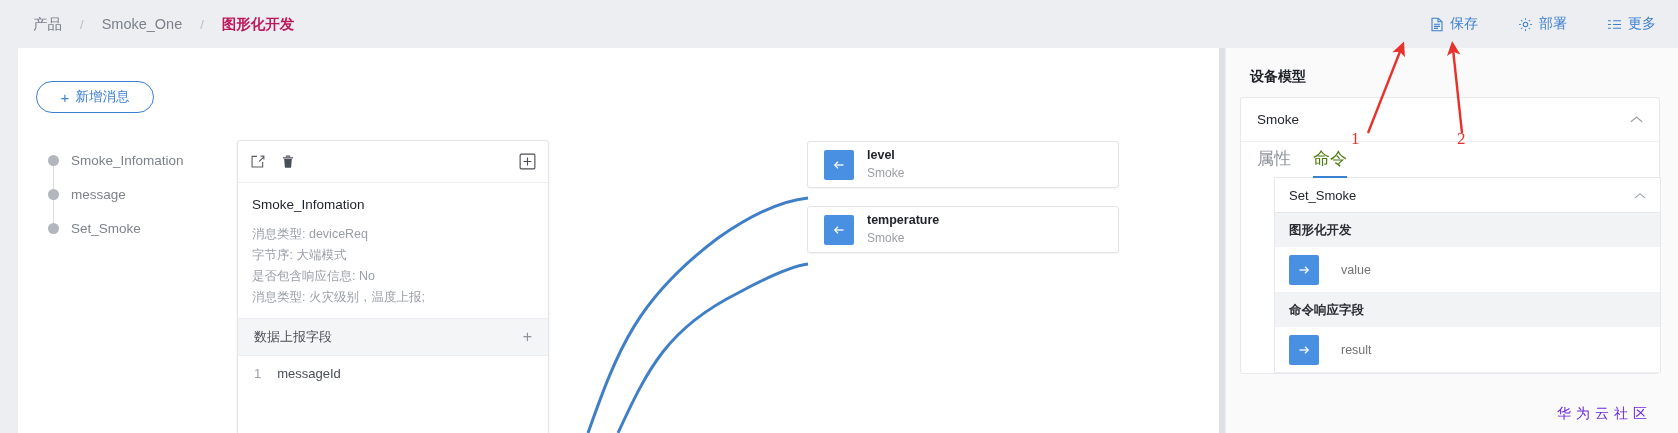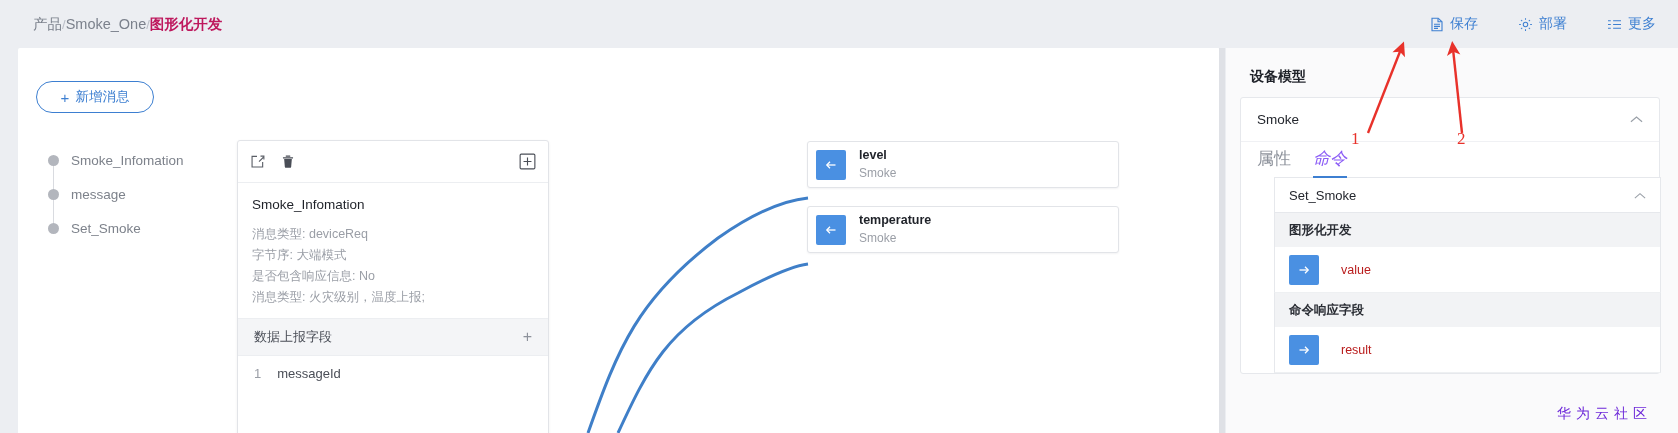--- a/index.html
+++ b/index.html
@@ -11,21 +11,21 @@
   }
   .app { position: relative; width: 1678px; height: 433px; background: #eceef2; }
 
   
   .topbar {
     position: absolute; top: 0; left: 0; width: 1678px; height: 48px;
     background: #eceef2;
     display: flex; align-items: center;
   }
   .breadcrumb {
-    display: flex; align-items: center; gap: 0;
+    display: flex; align-items: center; gap: 18px;
     margin-left: 33px; font-size: 14.5px; color: #8a8f99;
   }
   .breadcrumb .crumb { color: #8a8f99; cursor: pointer; }
   .breadcrumb .crumb.link { color: #7b818c; }
   .breadcrumb .sep { color: #b9bdc6; font-size: 13px; }
   .breadcrumb .crumb.current { color: #be185d; font-weight: 700; }
 
   .top-actions {
     margin-left: auto; margin-right: 22px;
     display: flex; align-items: center; gap: 40px;
@@ -99,21 +99,21 @@
   .field-row {
     display: flex; align-items: center; gap: 16px;
     padding: 0 16px; height: 34px; font-size: 13px; color: #4a4e57;
   }
   .field-row .idx { color: #9a9ea6; }
 
   
   .node {
     position: absolute; width: 312px; height: 47px;
     background: #fff; border: 1px solid #e2e4e8; border-radius: 3px;
-    display: flex; align-items: center; padding: 0 0 0 8px;
+    display: flex; align-items: center; padding: 0 0 0 16px;
     box-shadow: 0 1px 2px rgba(20,25,40,.05);
   }
   .node-ico {
     width: 30px; height: 30px; background: #4a90e2; border-radius: 2px;
     display: flex; align-items: center; justify-content: center; flex: none;
   }
   .node-text { margin-left: 13px; line-height: 1.25; }
   .node-name { font-size: 12.5px; color: #1f2229; font-weight: 600; }
   .node-sub { font-size: 12px; color: #9a9ea6; margin-top: 2px; }
 
@@ -145,21 +145,21 @@
   .chev { margin-left: auto; color: #9aa0a8; }
   .tabs {
     display: flex; align-items: center; gap: 22px;
     padding: 0 16px; height: 36px; border-top: 1px solid #f0f1f4;
   }
   .tab {
     font-size: 17px; color: #8d929b; cursor: pointer;
     height: 36px; display: flex; align-items: center;
     border-bottom: 2px solid transparent;
   }
-  .tab.active { color: #8b5cf6; border-bottom-color: #3d7fd1; font-style: italic; }
+  .tab.active { color: #4d7c0f; border-bottom-color: #3d7fd1; }
 
   .cmd-block { margin: 0 0 0 33px; width: 387px; }
   .cmd-head {
     height: 36px; background: #fff; border: 1px solid #e6e8ec;
     display: flex; align-items: center; padding: 0 14px;
     font-size: 13px; color: #23262d; cursor: pointer;
   }
   .sub-head {
     height: 34px; background: #f2f3f5;
     display: flex; align-items: center; padding: 0 14px;
@@ -169,21 +169,21 @@
   .sub-row {
     height: 46px; background: #fff; display: flex; align-items: center;
     padding: 0 14px; gap: 22px;
     border-left: 1px solid #e6e8ec; border-right: 1px solid #e6e8ec;
     border-bottom: 1px solid #eef0f2;
   }
   .sub-ico {
     width: 30px; height: 30px; background: #4a90e2; border-radius: 2px;
     display: flex; align-items: center; justify-content: center; flex: none;
   }
-  .sub-label { font-size: 12.5px; color: #b91c1c; }
+  .sub-label { font-size: 12.5px; color: #737373; }
 
   
   .anno { position: absolute; pointer-events: none; }
   .anno-num {
     position: absolute; font-size: 17px; color: #e8312a;
     font-family: "Liberation Serif", serif;
   }
 
   .watermark {
     position: absolute; right: 26px; bottom: 10px;

